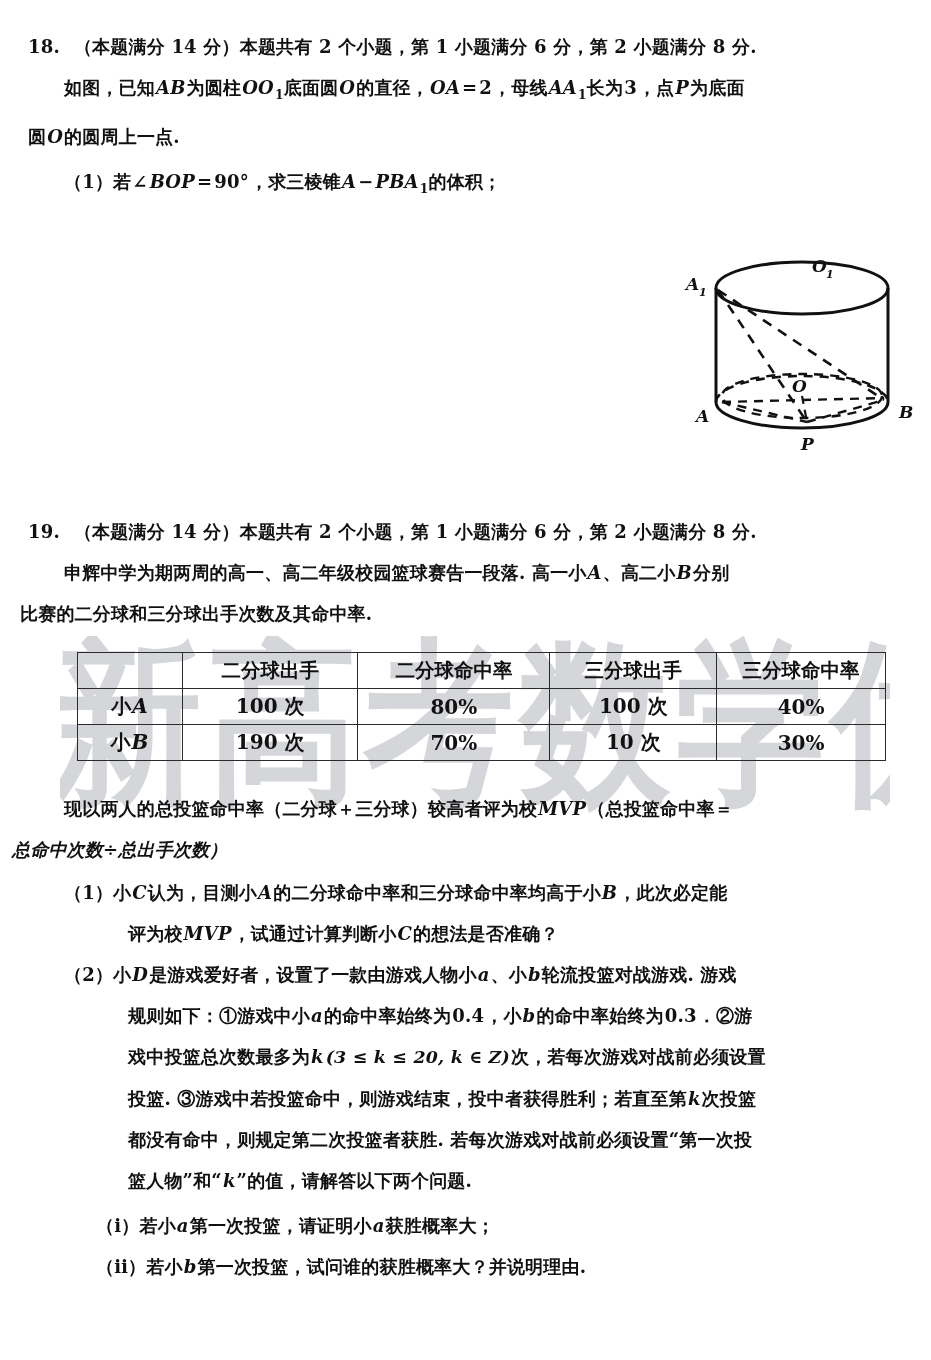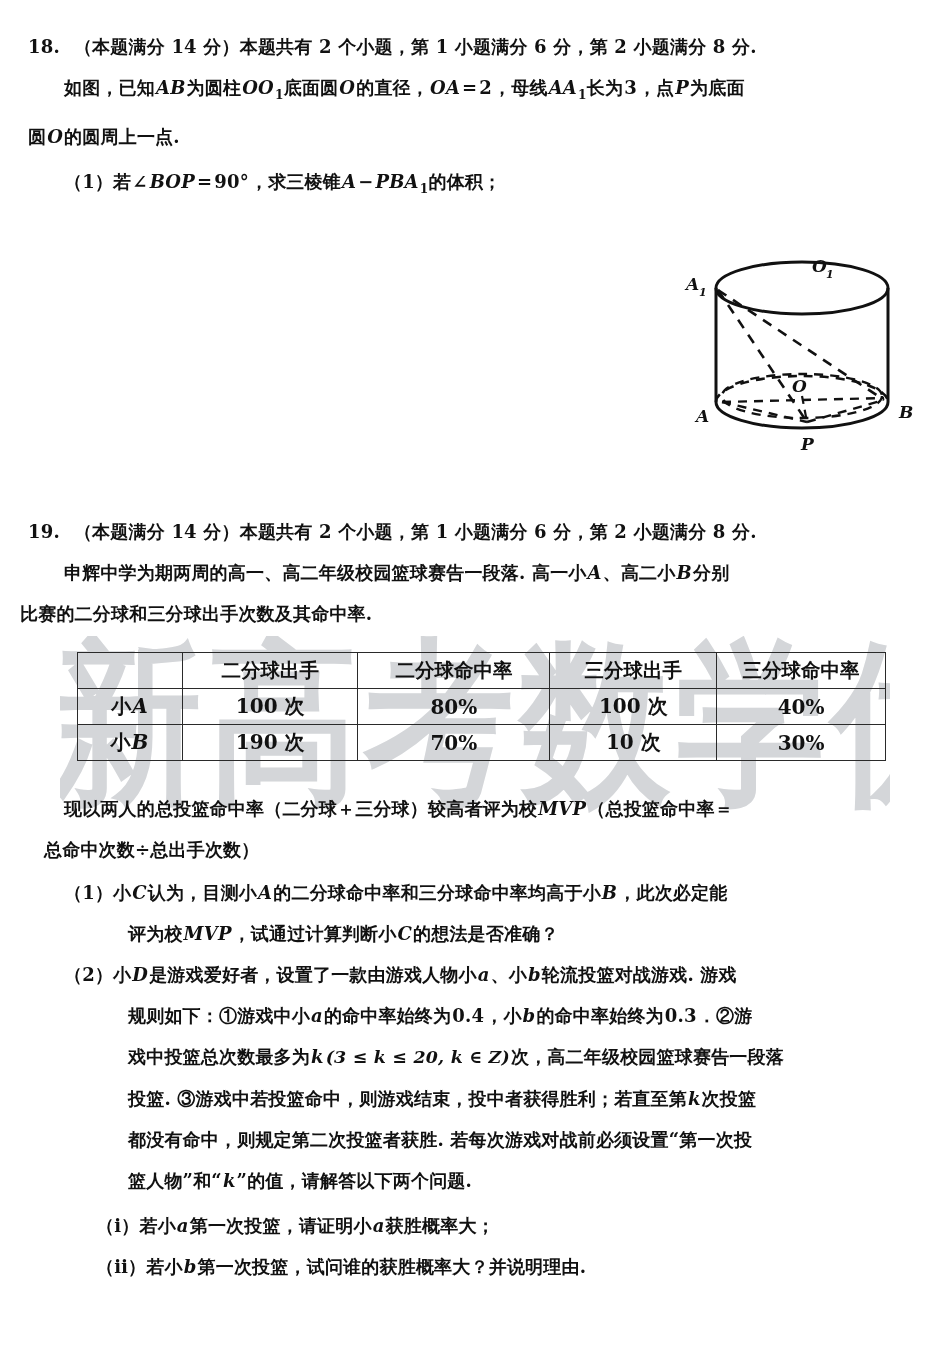--- a/index.html
+++ b/index.html
@@ -237,42 +237,42 @@
       </tr>
     </tbody>
   </table>
 
   <div class="q-block" style="top:788px;">
 
     <div class="line indent2">
       <span>现以两人的总投篮命中率（二分球＋三分球）较高者评为校</span><span class="mi">MVP</span><span>（总投篮命中率＝</span>
     </div>
 
-    <div class="line" style="padding-left:44px;">
+    <div class="line" style="padding-left:12px;font-style:italic;">
       <span>总命中次数÷总出手次数）</span>
     </div>
 
     <div class="line indent2" style="margin-top:2px;">
       <span>（1）小</span><span class="mi">C</span><span>认为，目测小</span><span class="mi">A</span><span>的二分球命中率和三分球命中率均高于小</span><span class="mi">B</span><span>，此次必定能</span>
     </div>
 
     <div class="line indent4">
       <span>评为校</span><span class="mi">MVP</span><span>，试通过计算判断小</span><span class="mi">C</span><span>的想法是否准确？</span>
     </div>
 
     <div class="line indent2">
       <span>（2）小</span><span class="mi">D</span><span>是游戏爱好者，设置了一款由游戏人物小</span><span class="mi">a</span><span>、小</span><span class="mi">b</span><span>轮流投篮对战游戏. 游戏</span>
     </div>
 
     <div class="line indent4">
       <span>规则如下：①游戏中小</span><span class="mi">a</span><span>的命中率始终为</span><span class="mn">0.4</span><span>，小</span><span class="mi">b</span><span>的命中率始终为</span><span class="mn">0.3</span><span>．②游</span>
     </div>
 
     <div class="line indent4">
-      <span>戏中投篮总次数最多为</span><span class="mi">k</span><span class="mi" style="font-size:0.97em">(3 ≤ k ≤ 20, k ∈ Z)</span><span>次，高二年级校园篮球赛告一段落</span>
+      <span>戏中投篮总次数最多为</span><span class="mi">k</span><span class="mi" style="font-size:0.97em">(3 ≤ k ≤ 20, k ∈ Z)</span><span>次，若每次游戏对战前必须设置</span>
     </div>
 
     <div class="line indent4">
       <span>投篮. ③游戏中若投篮命中，则游戏结束，投中者获得胜利；若直至第</span><span class="mi">k</span><span>次投篮</span>
     </div>
 
     <div class="line indent4">
       <span>都没有命中，则规定第二次投篮者获胜. 若每次游戏对战前必须设置“第一次投</span>
     </div>
 

